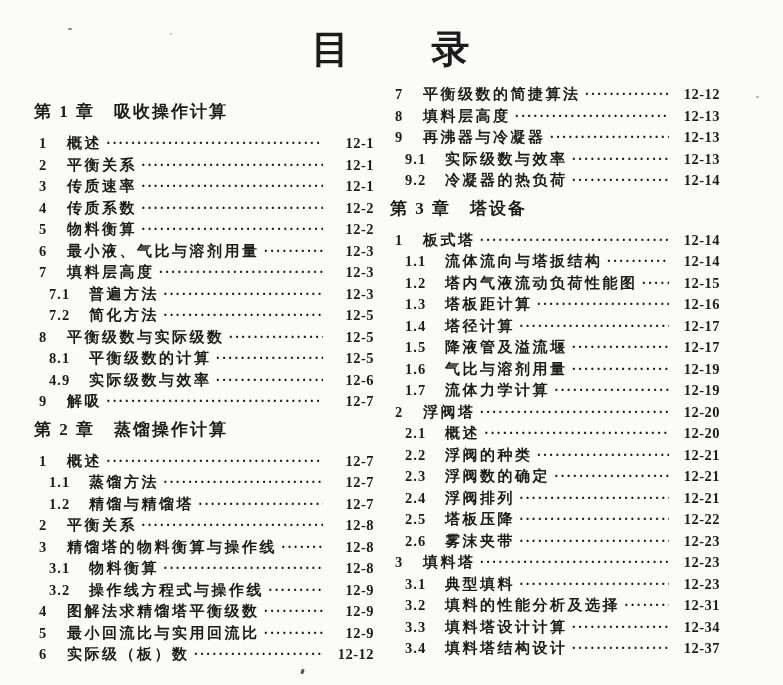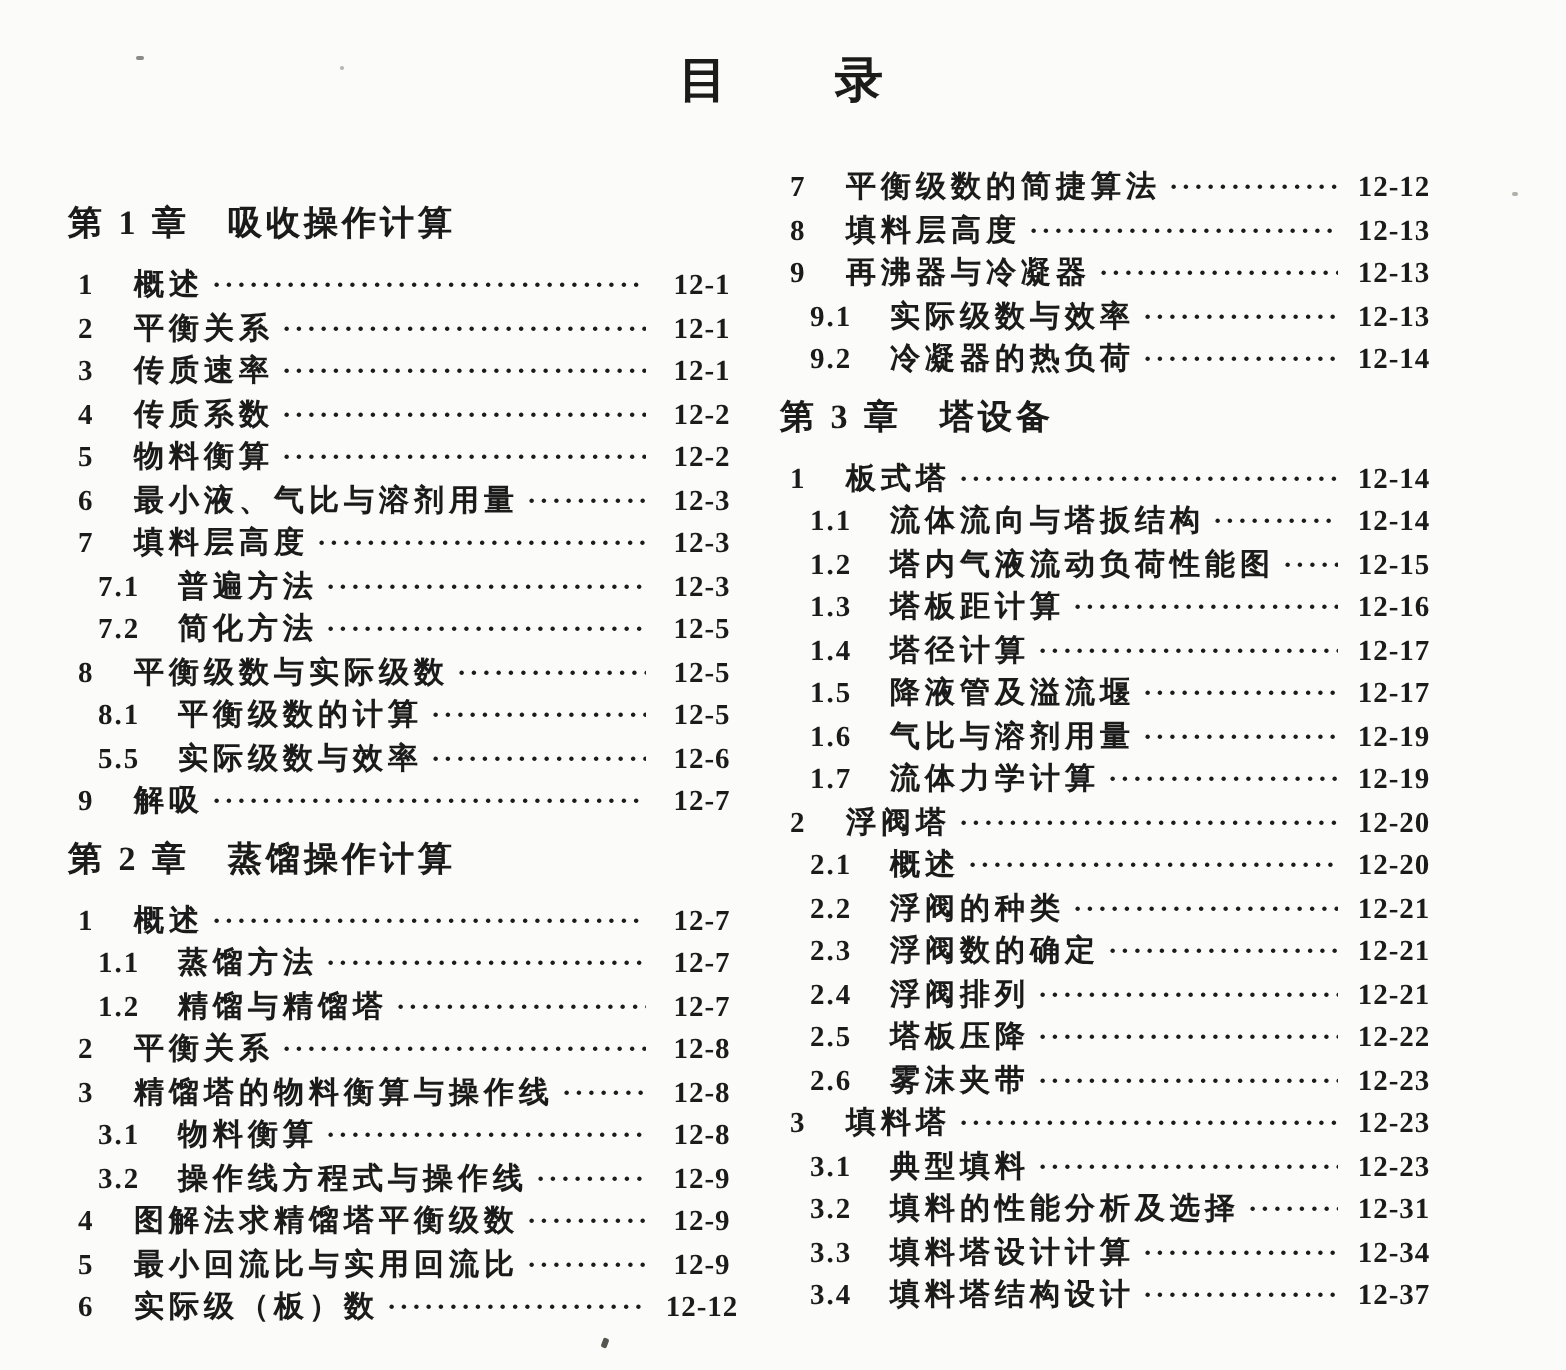--- a/index.html
+++ b/index.html
@@ -9,21 +9,21 @@
     font-family: "Liberation Serif", "DejaVu Serif", serif;
     color: var(--ink, #1b1b1b);
     overflow: hidden;
     position: relative;
   }
   .sheet { position: absolute; inset: 0; }
 
   .page-title {
     position: absolute; top: 24px; left: 0; width: 783px;
     text-align: center;
-    font-size: 24px; font-weight: 700;
+    font-size: 38px; font-weight: 700;
     letter-spacing: 2px;
     white-space: pre;
   }
 
   .col { position: absolute; display: flex; flex-direction: column; }
   .col-left  { left: 34px;  top: 95px; width: 340px; }
   .col-right { left: 390px; top: 84px; width: 330px; }
 
   .heading {
     font-size: 17px; font-weight: 700;
@@ -66,21 +66,21 @@
   }
   .entry .leader::after {
     content: "····················································································";
   }
   .entry .page {
     flex: none;
     width: 46px;
     font-size: 14.5px;
     letter-spacing: 0.5px;
     white-space: nowrap;
-    text-align: center;
+    text-align: right;
   }
 
   .speck { position: absolute; background: #8a8a86; border-radius: 1px; }
   .speck1 { left: 68px;  top: 28px;  width: 4px; height: 2px; }
   .speck2 { left: 170px; top: 33px;  width: 2px; height: 2px; background:#b5b5b0; }
   .speck3 { left: 301px; top: 669px; width: 3px; height: 5px; transform: rotate(20deg); background:#55544f; }
   .speck4 { left: 756px; top: 96px;  width: 3px; height: 2px; background:#b0b0aa; }
 </style>
 </head>
 <body style="--paper: #fbfbf9; --ink: #1b1b1b;">
@@ -149,21 +149,21 @@
         <span class="leader"></span>
         <span class="page">12-5</span>
       </div>
       <div class="entry l2">
         <span class="num">8.1</span>
         <span class="label">平衡级数的计算</span>
         <span class="leader"></span>
         <span class="page">12-5</span>
       </div>
       <div class="entry l2">
-        <span class="num">5.5</span>
+        <span class="num">4.9</span>
         <span class="label">实际级数与效率</span>
         <span class="leader"></span>
         <span class="page">12-6</span>
       </div>
       <div class="entry l1">
         <span class="num">9</span>
         <span class="label">解吸</span>
         <span class="leader"></span>
         <span class="page">12-7</span>
       </div>

